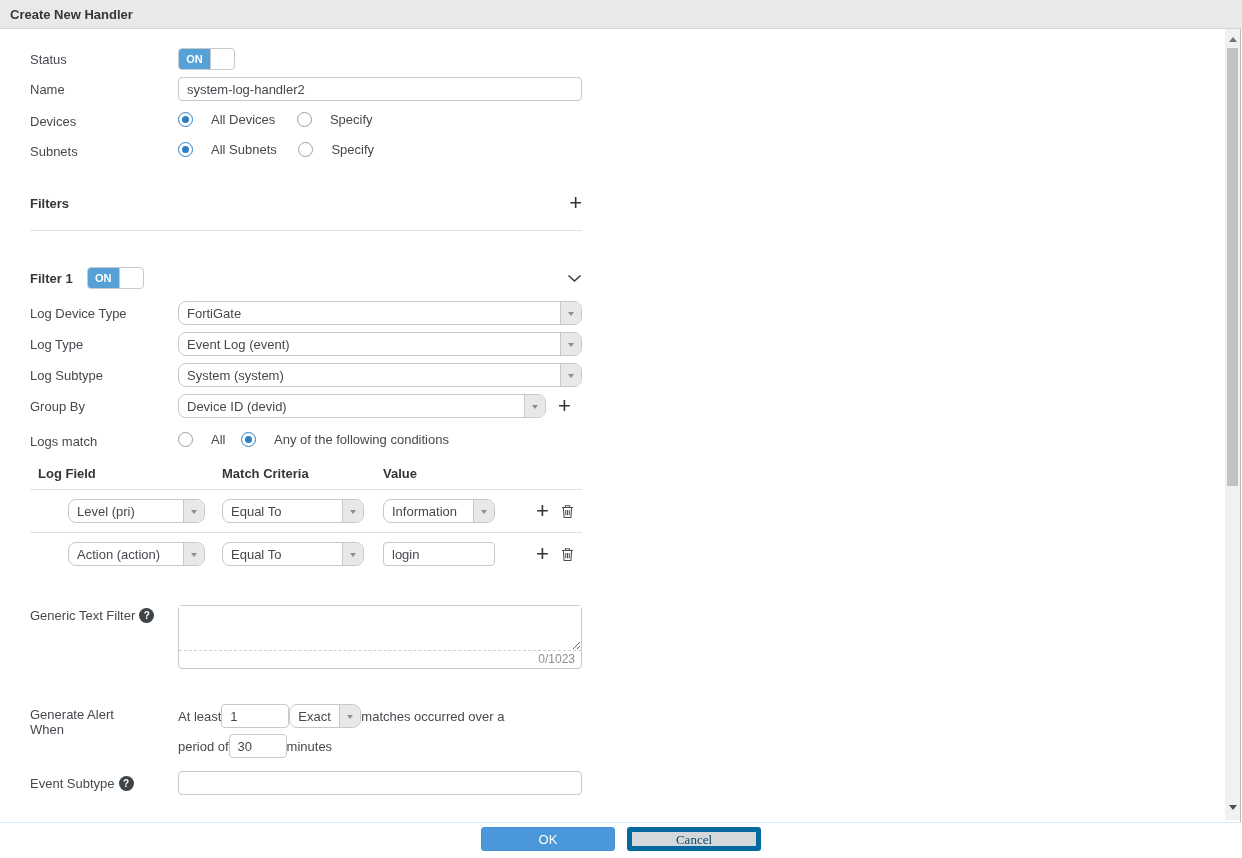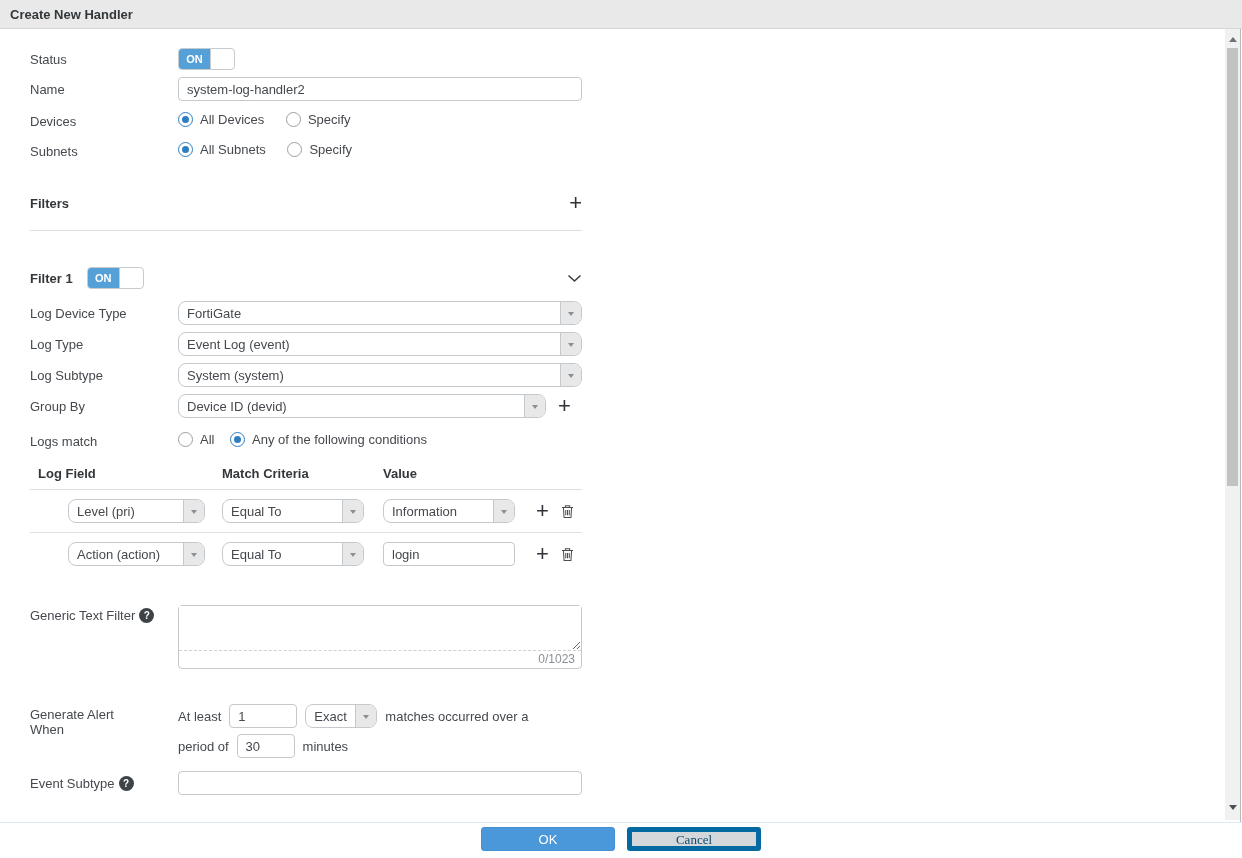--- a/index.html
+++ b/index.html
@@ -29,21 +29,21 @@
   .toggle .on-half { width:32px; background:#55a0d6; color:#fff; font-size:11px; font-weight:bold;
     display:flex; align-items:center; justify-content:center; border-right:1px solid #c6cbd0; }
 
   
   .radio-option { display:inline-flex; align-items:center; margin-right:18px; cursor:pointer; }
   .radio { width:15px; height:15px; border-radius:50%; border:1px solid #9aa0a5; background:#fff;
     display:inline-block; position:relative; flex:0 0 15px; }
   .radio.checked { border-color:#2e7fc2; }
   .radio.checked::after { content:''; position:absolute; left:3px; top:3px; width:7px; height:7px;
     border-radius:50%; background:#2e7fc2; }
-  .radio-option span.rlabel { margin-left:7px; }
+  .radio-option span.rlabel { margin-left:18px; }
 
   
   .section-head { display:flex; align-items:center; justify-content:space-between; font-weight:bold;
     color:#33373a; }
   .divider { border-bottom:1px solid #e0e0e0; }
 
   .plus { font-size:22px; font-weight:400; color:#2f3337; line-height:18px; cursor:pointer;
     user-select:none; }
 
   
@@ -61,39 +61,39 @@
   .tbl-head .h1 { width:192px; padding-left:8px; }
   .tbl-head .h2 { width:161px; }
   .tbl-head .h3 { flex:1; }
   .tbl-row { display:flex; align-items:center; padding:9px 0; }
   .cell-grip { width:38px; padding-left:8px; }
   .grip { width:15px; height:15px; background:#3c3c3c; border-radius:3px; position:relative; cursor:grab; }
   .grip::after { content:''; position:absolute; left:3.5px; top:3.5px; width:5px; height:5px;
     border:1.5px solid #fff; border-radius:50%; }
   .cell-field { width:154px; }  .cell-field .select, .cell-field input { width:137px; }
   .cell-crit  { width:161px; }  .cell-crit .select { width:142px; }
-  .cell-val   { width:153px; }  .cell-val .select, .cell-val input { width:132px; }
+  .cell-val   { width:153px; }  .cell-val .select, .cell-val input { width:112px; }
   .row-icons { display:flex; align-items:center; gap:12px; }
 
   .trash { cursor:pointer; display:inline-flex; }
 
   
   .help { display:inline-flex; width:15px; height:15px; border-radius:50%; background:#3e4347;
     color:#fff; font-size:10px; font-weight:bold; align-items:center; justify-content:center;
     flex:0 0 15px; cursor:pointer; }
 
   
   .gtf-box { width:404px; border:1px solid #c3c9cd; border-radius:4px; background:#fff; }
   .gtf-box textarea { display:block; width:100%; height:44px; border:none; outline:none; resize:vertical;
     font-family:inherit; font-size:13px; padding:4px 8px; }
   .gtf-counter { border-top:1px dashed #d0d0d0; text-align:right; color:#8a8f94; font-size:12px;
     padding:1px 6px 2px 0; }
 
   
-  .ga-line { display:flex; align-items:center; gap:8px; }
+  .ga-line { display:flex; align-items:center; gap:0; }
   .ga-line input { width:68px; }
   .ga-line .select { width:72px; }
   .ga-line2 input { width:58px; }
 
   
   .footer { position:absolute; left:0; right:0; bottom:0; height:36px; background:#fff;
     border-top:1px solid #d9e9f7; display:flex; justify-content:center; gap:12px; padding-top:4px; z-index:6; }
   .btn { width:134px; height:24px; border-radius:3px; font-family:inherit; font-size:13px; cursor:pointer; }
   .btn-ok { background:#4a97d9; border:1px solid #4390d4; color:#fff; }
   .btn-cancel { background:#d4d8db; border:5px solid #0369a1; color:#0c4a6e;font-family:Liberation Serif, serif; }

